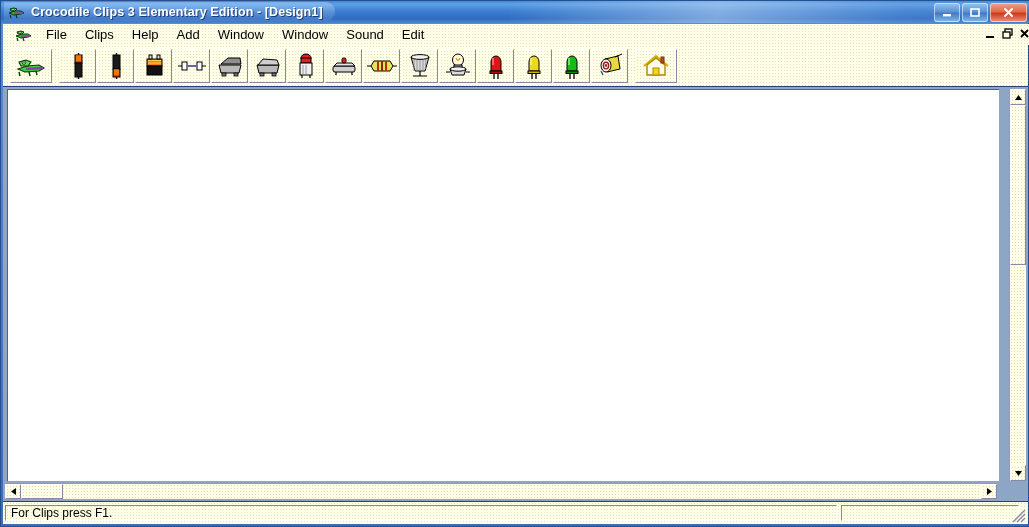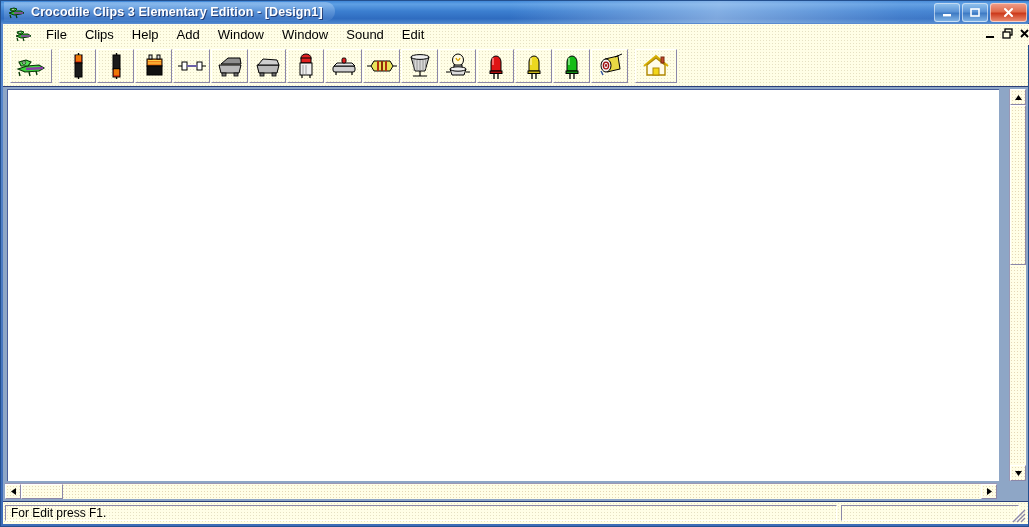--- a/index.html
+++ b/index.html
@@ -436,21 +436,21 @@
       <div class="sb-thumb" style="left:16px;top:0;width:42px;height:15px;"></div>
       <div class="sb-btn" style="right:0;top:0;height:15px;">
         <svg width="5" height="7" viewBox="0 0 5 7">
           <path d="M5 3.5 L0 0 L0 7 Z" fill="#000"></path>
         </svg>
       </div>
     </div>
   </div>
 
   <div class="statusbar">
-    <div class="status-pane pane-main">For Edit press F1.</div>
+    <div class="status-pane pane-main">For Clips press F1.</div>
     <div class="status-pane pane-2"></div>
     <svg class="grip" viewBox="0 0 14 14">
       <path d="M13 5 L5 13 M13 9 L9 13 M13 1 L1 13" stroke="#8b87a8" stroke-width="1.4"></path>
     </svg>
   </div>
 
  </div>
 </div>
 
 </body></html>

